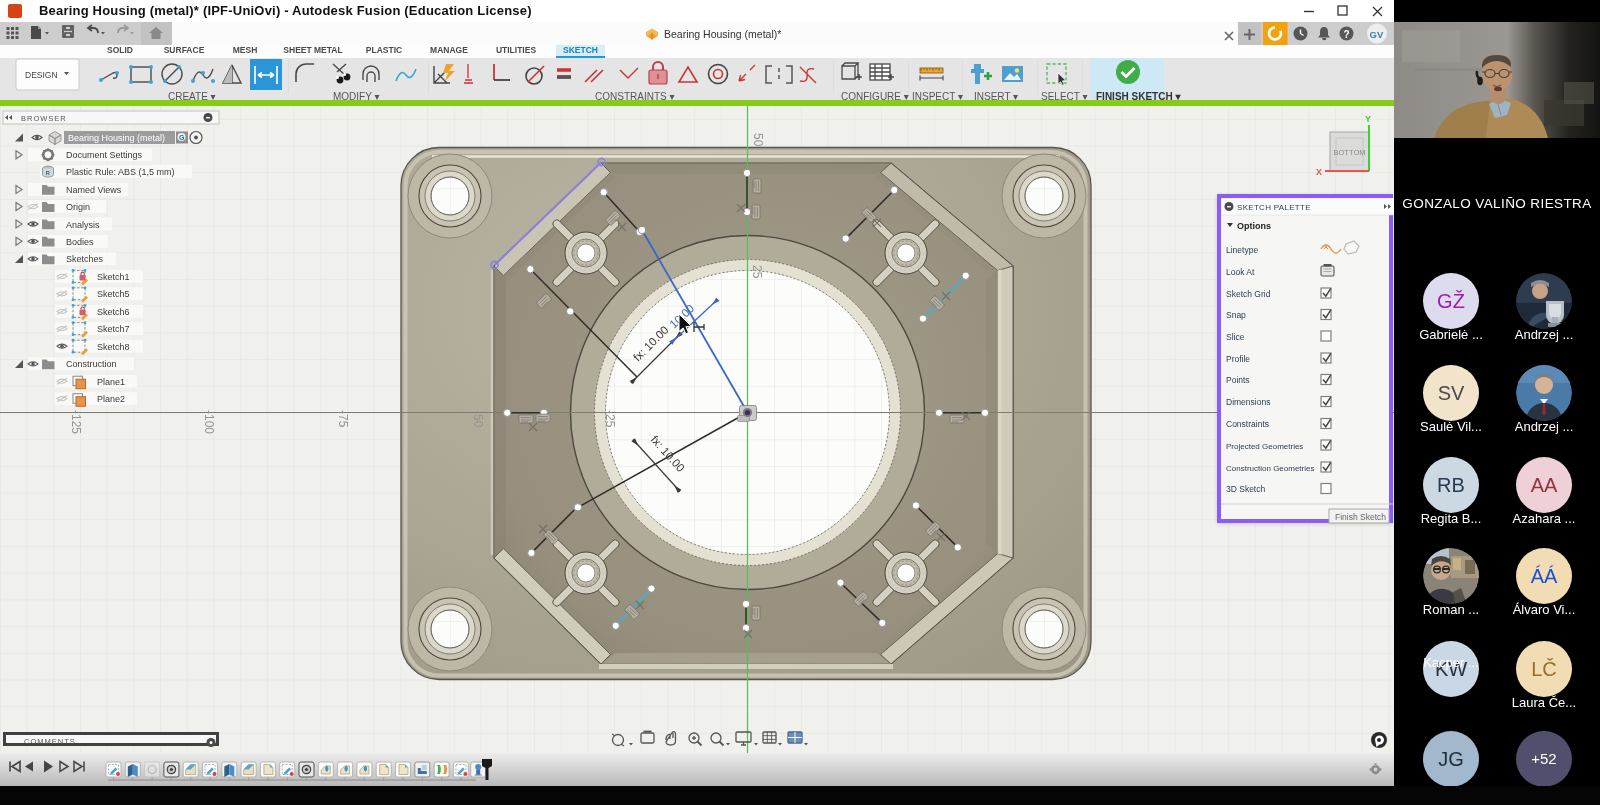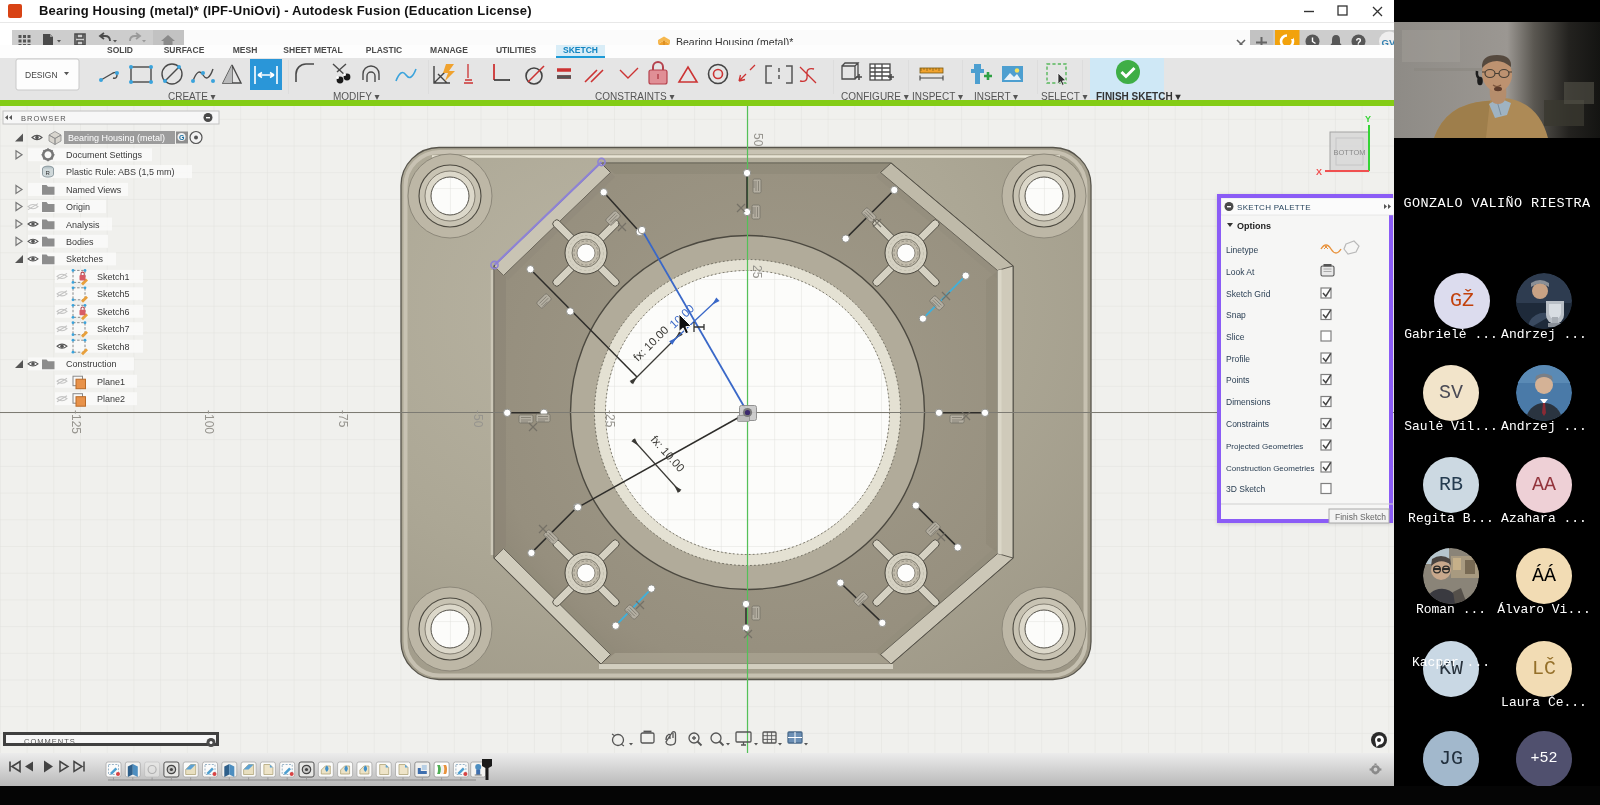--- a/index.html
+++ b/index.html
@@ -1,22 +1,22 @@
 <!DOCTYPE html>
 <html><head><meta charset="utf-8">
 <style>
 html,body{margin:0;padding:0;width:1600px;height:805px;overflow:hidden;background:#000;
   font-family:"Liberation Sans",sans-serif;}
 #app{position:absolute;left:0;top:0;width:1394px;height:805px;background:#fff;overflow:hidden;}
-#side{position:absolute;left:1394px;top:0;width:206px;height:805px;background:#000;overflow:hidden;font-family:Liberation Mono, monospace;}
+#side{position:absolute;left:1394px;top:0;width:206px;height:805px;background:#000;overflow:hidden;}
 
 #titlebar{position:absolute;left:0;top:0;width:1394px;height:22px;background:#fff;border-bottom:1px solid #e8e8e8;}
 #titlebar .ttl{position:absolute;left:32px;top:3px;font-size:13px;font-weight:bold;letter-spacing:0.2px;color:#111;margin-left:7px;}
 
-#tabstrip{position:absolute;left:12px;top:22px;width:1394px;height:23px;background:#cdcdcd;margin-top:8px;}
+#tabstrip{position:absolute;left:0;top:22px;width:1394px;height:23px;background:#cdcdcd;}
 #tabstrip .whitetab{position:absolute;left:172px;top:0;width:1066px;height:23px;background:#fbfbfb;}
 
 #ribbontabs{position:absolute;left:0;top:45px;width:1394px;height:13px;background:#fdfdfd;}
 .rtab{position:absolute;top:0;height:13px;font-size:8.5px;font-weight:bold;color:#4a4a4a;text-align:center;}
 #ribbon{position:absolute;left:0;top:58px;width:1394px;height:42px;background:#e5e5e5;border-bottom:6px solid #84cc16;}
 .glabel{position:absolute;top:33px;font-size:10px;color:#555;white-space:nowrap;}
 .gsep{position:absolute;top:2px;height:34px;width:1px;background:#ddd;}
 
 #canvas{position:absolute;left:0;top:100px;width:1394px;height:653px;}
 #timeline{position:absolute;left:0;top:753px;width:1394px;height:33px;
@@ -914,21 +914,21 @@
     <ellipse cx="96" cy="51.5" rx="5" ry="4" fill="none" stroke="#463e34" stroke-width="1.2"></ellipse>
     <ellipse cx="110" cy="51.5" rx="5" ry="4" fill="none" stroke="#463e34" stroke-width="1.2"></ellipse>
     <path d="M101 51.5 h4 M88 50 l3 0 M115 50 l3 0" stroke="#463e34" stroke-width="1.2" fill="none"></path>
     <path d="M99 63 q4 3 8 0" stroke="#7a543c" stroke-width="1.2" fill="none"></path>
     <ellipse cx="104" cy="67" rx="4" ry="2.2" fill="#5e3c2c"></ellipse>
     <path d="M87 57 q-5 -1 -4 -8" stroke="#1e1e1e" stroke-width="2.6" fill="none"></path>
     <ellipse cx="86" cy="59" rx="2.8" ry="4.2" fill="#1c1c1c"></ellipse>
   </svg>
   <div class="nm" style="left:0;width:206px;top:196px;text-align:center;font-size:13.5px;letter-spacing:0.4px;">GONZALO VALIÑO RIESTRA</div>
 
-  <div class="avc" style="left:40px;top:273px;background:#dcdcee;color:#c2410c;">GŽ</div>
+  <div class="avc" style="left:29px;top:273px;background:#dcdcee;color:#a21caf;">GŽ</div>
   <div class="avc" style="left:122px;top:273px;overflow:hidden;">
     <svg width="56" height="56">
         <circle cx="28" cy="28" r="28" fill="#2e3c50"></circle>
         <rect x="0" y="30" width="56" height="26" fill="#1e2a3a"></rect>
         <circle cx="24" cy="18" r="8" fill="#c8a284"></circle>
         <path d="M15 14 q9 -7 18 0 l0 -4 q-9 -6 -18 0 z" fill="#8a8f96"></path>
         <path d="M12 56 a16 16 0 0 1 24 -14 z" fill="#3a4a60"></path>
         <path d="M30 28 h18 v14 a9 9 0 0 1 -18 0 z" fill="#b9bfc6"></path>
         <path d="M33 31 h12 v9 a6 6 0 0 1 -12 0 z" fill="#d8dde2"></path>
         <rect x="36" y="44" width="6" height="7" fill="#a8aeb5"></rect>
@@ -964,21 +964,21 @@
         <rect x="0" y="0" width="26" height="16" fill="#b5c4cc"></rect>
         <circle cx="18" cy="22" r="10" fill="#c8a88c"></circle>
         <path d="M8 18 q10 -9 20 -1 l-1 -6 q-9 -6 -18 0 z" fill="#4a4440"></path>
         <path d="M11 21 h6 m3 0 h6" stroke="#2a2a28" stroke-width="2" fill="none"></path>
         <circle cx="14" cy="21.5" r="3.4" fill="none" stroke="#2a2a28" stroke-width="1.2"></circle>
         <circle cx="23" cy="21.5" r="3.4" fill="none" stroke="#2a2a28" stroke-width="1.2"></circle>
         <path d="M2 56 a17 17 0 0 1 32 -6 l-2 6 z" fill="#3a3a40"></path>
         <path d="M30 44 l8 -4 6 16 h-12 z" fill="#55504a"></path>
       </svg>
   </div>
-  <div class="avc" style="left:122px;top:548px;background:#f2dcb4;color:#000000;">ÁÁ</div>
+  <div class="avc" style="left:122px;top:548px;background:#f2dcb4;color:#1d4ed8;">ÁÁ</div>
   <div class="nm" style="left:-10px;width:134px;top:602px;text-align:center;">Roman ...</div>
   <div class="nm" style="left:83px;width:134px;top:602px;text-align:center;">Álvaro Vi...</div>
   <div class="avc" style="left:29px;top:641px;background:#c9d8e4;color:#28323c;">KW</div>
   <div class="avc" style="left:122px;top:641px;background:#f2dcb4;color:#95702a;">LČ</div>
   <div class="nm" style="left:-10px;width:134px;top:655px;text-align:center;">Kacper ...</div>
   <div class="nm" style="left:83px;width:134px;top:695px;text-align:center;">Laura Če...</div>
   <div class="avc" style="left:29px;top:731px;background:#a2b8cc;color:#22303e;">JG</div>
   <div class="avc" style="left:122px;top:731px;background:#50506e;color:#fff;font-size:15px;">+52</div>
   <div class="nm" style="left:-10px;width:134px;top:785px;text-align:center;color:#ddd;">Jorge Va...</div>
 </div>

